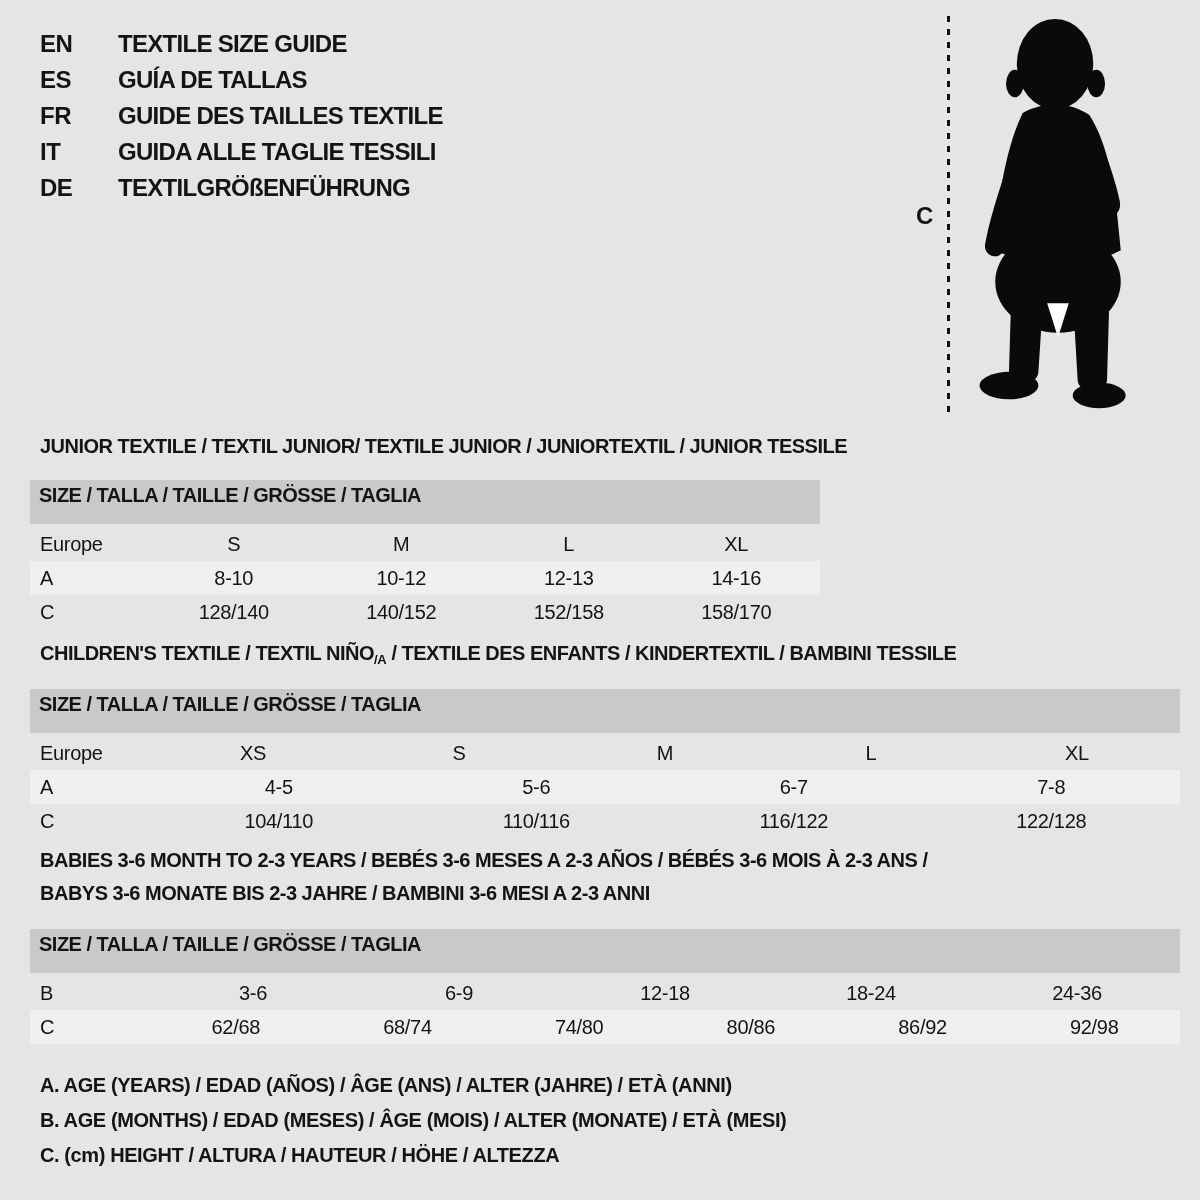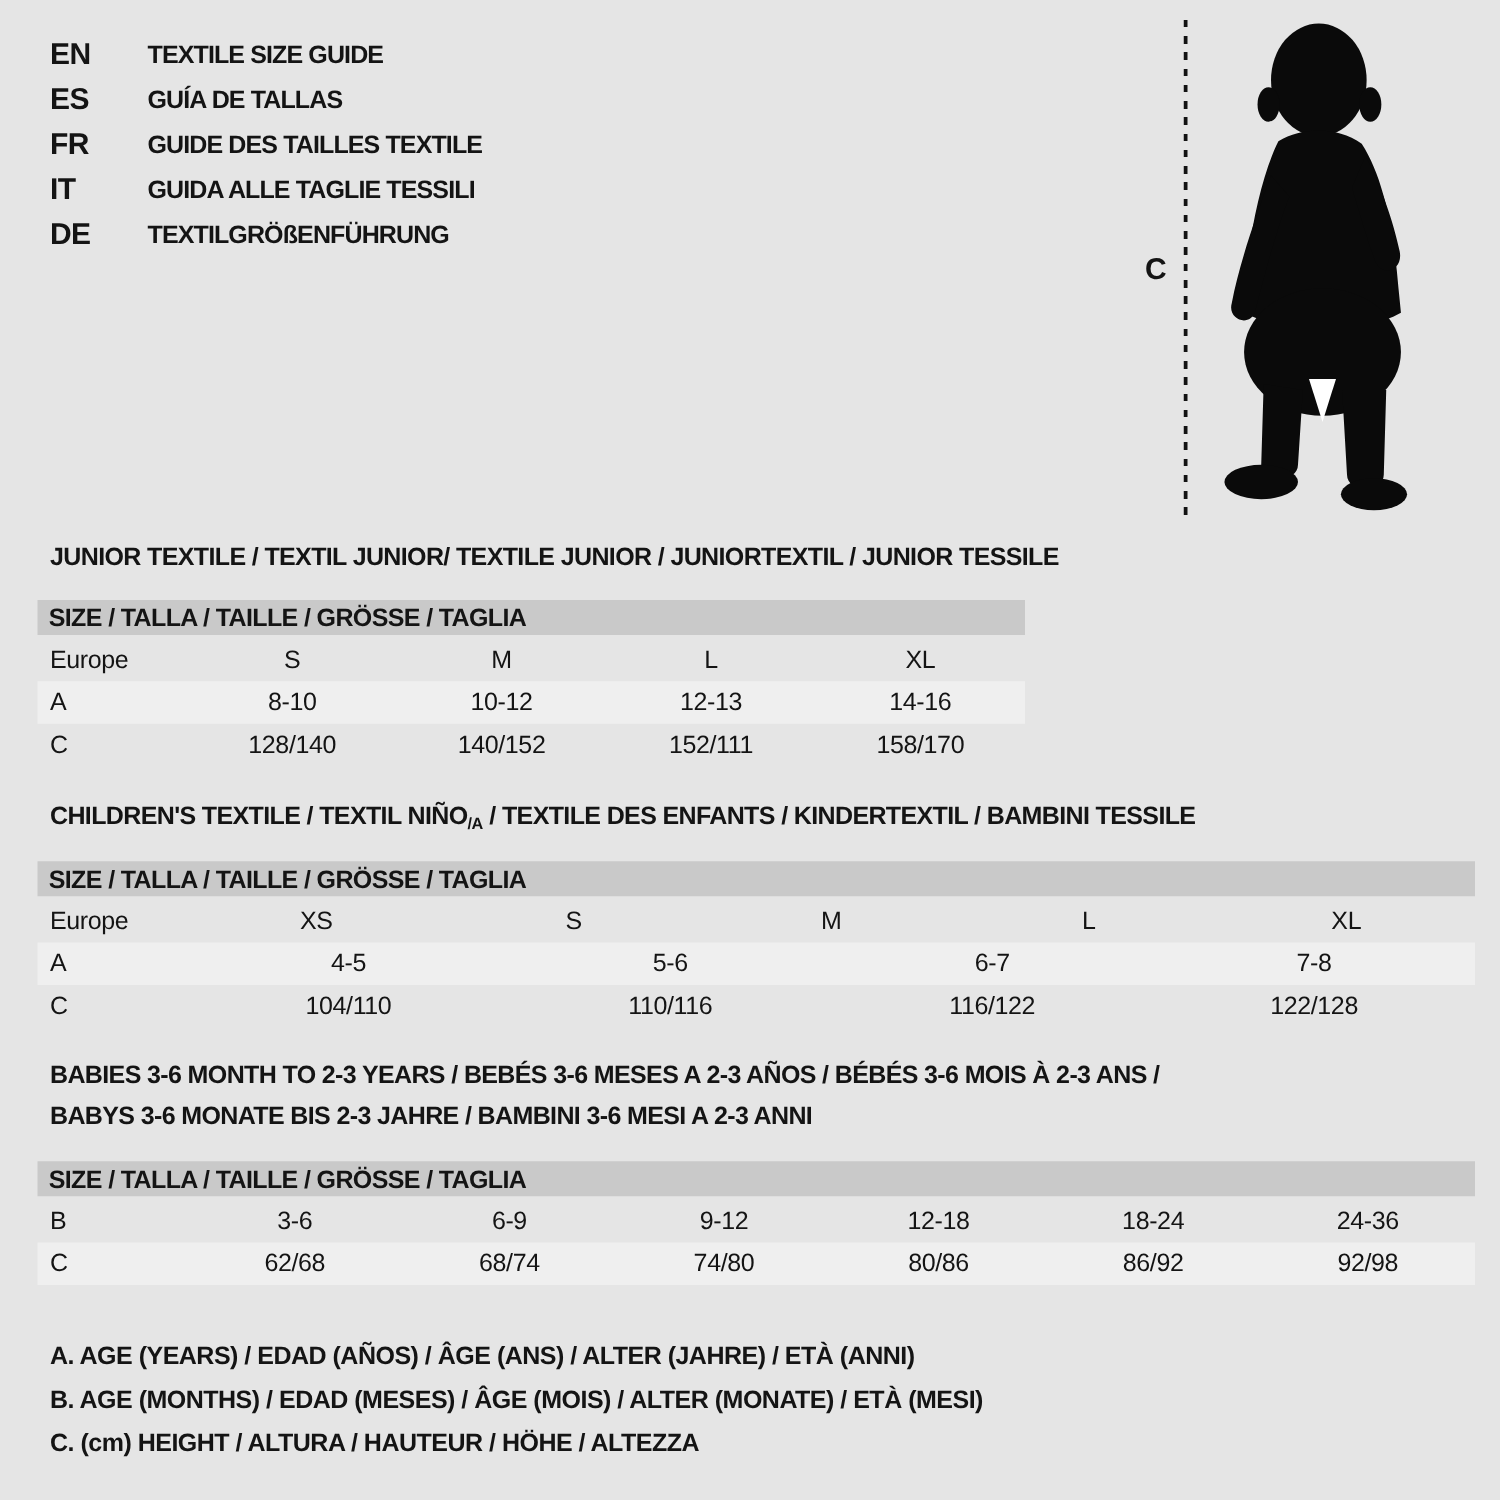--- a/index.html
+++ b/index.html
@@ -4,40 +4,40 @@
 <style>
   html,body { margin:0; padding:0; background:#ffffff; }
   .page {
     position:relative; width:1200px; height:1200px; background:#e5e5e5;
     font-family:"Liberation Sans","DejaVu Sans",sans-serif; color:#141414; overflow:hidden;
   }
   
   .lang-list { position:absolute; left:40px; top:26px; }
   .lang-row { display:flex; height:36px; align-items:center; }
   .lang-code { width:78px; font-weight:bold; font-size:24px; letter-spacing:-0.5px; }
-  .lang-title { font-weight:bold; font-size:20px; letter-spacing:-0.7px; white-space:nowrap;text-align:right; }
+  .lang-title { font-weight:bold; font-size:24px; letter-spacing:-0.7px; white-space:nowrap;text-align:right; }
 
   
   .figure-line {
     position:absolute; left:947px; top:16px; width:3px; height:398px;
     background:repeating-linear-gradient(to bottom,#121212 0 6px,transparent 6px 13px);
   }
   .figure-label-c { position:absolute; left:916px; top:202px; font-weight:bold; font-size:24px; }
   .toddler-svg { position:absolute; left:958px; top:13px; }
 
   
   .section-title { position:absolute; left:40px; font-size:20px; font-weight:bold; letter-spacing:-0.5px; white-space:nowrap; }
   .title-sub { font-size:13px; vertical-align:-4px; letter-spacing:-0.3px; }
 
   
   .size-table { position:absolute; left:30px; }
   .w-junior { width:790px; }
   .w-wide { width:1150px; }
   .size-header {
-    height:28px; line-height:31px; background:#c9c9c9; font-weight:bold; font-size:20px;
+    height:44px; line-height:31px; background:#c9c9c9; font-weight:bold; font-size:20px;
     padding-left:9px; letter-spacing:-0.5px; margin-bottom:3px;
   }
   .trow { display:flex; height:34px; line-height:34px; font-size:20px; letter-spacing:-0.3px; }
   .trow.alt { background:#efefef; }
   .tlabel { width:110px; padding-left:10px; }
   .tval { flex:1; text-align:center; }
 
   
   .footnote { position:absolute; left:40px; font-size:20px; font-weight:bold; letter-spacing:-0.4px; white-space:nowrap; }
 </style>
@@ -103,21 +103,21 @@
           <span class="tlabel">A</span>
           <span class="tval">8-10</span>
           <span class="tval">10-12</span>
           <span class="tval">12-13</span>
           <span class="tval">14-16</span>
         </div>
         <div class="trow">
           <span class="tlabel">C</span>
           <span class="tval">128/140</span>
           <span class="tval">140/152</span>
-          <span class="tval">152/111</span>
+          <span class="tval">152/158</span>
           <span class="tval">158/170</span>
         </div>
       </div>
   </div>
 
   <div class="section-title" style="top:642px;">
     <span>CHILDREN'S TEXTILE / TEXTIL NIÑO</span><span class="title-sub">/A</span><span> / TEXTILE DES ENFANTS / KINDERTEXTIL / BAMBINI TESSILE</span>
   </div>
   <div class="size-table w-wide" style="top:689px;">
     <div class="size-header">SIZE / TALLA / TAILLE / GRÖSSE / TAGLIA</div>
@@ -149,21 +149,20 @@
 
   <div class="section-title" style="top:849px;">BABIES 3-6 MONTH TO 2-3 YEARS / BEBÉS 3-6 MESES A 2-3 AÑOS / BÉBÉS 3-6 MOIS À 2-3 ANS /</div>
   <div class="section-title" style="top:882px;">BABYS 3-6 MONATE BIS 2-3 JAHRE / BAMBINI 3-6 MESI A 2-3 ANNI</div>
   <div class="size-table w-wide" style="top:929px;">
     <div class="size-header">SIZE / TALLA / TAILLE / GRÖSSE / TAGLIA</div>
     <div>
         <div class="trow">
           <span class="tlabel">B</span>
           <span class="tval">3-6</span>
           <span class="tval">6-9</span>
-          <span class="tval">9-12</span>
           <span class="tval">12-18</span>
           <span class="tval">18-24</span>
           <span class="tval">24-36</span>
         </div>
         <div class="trow alt">
           <span class="tlabel">C</span>
           <span class="tval">62/68</span>
           <span class="tval">68/74</span>
           <span class="tval">74/80</span>
           <span class="tval">80/86</span>

